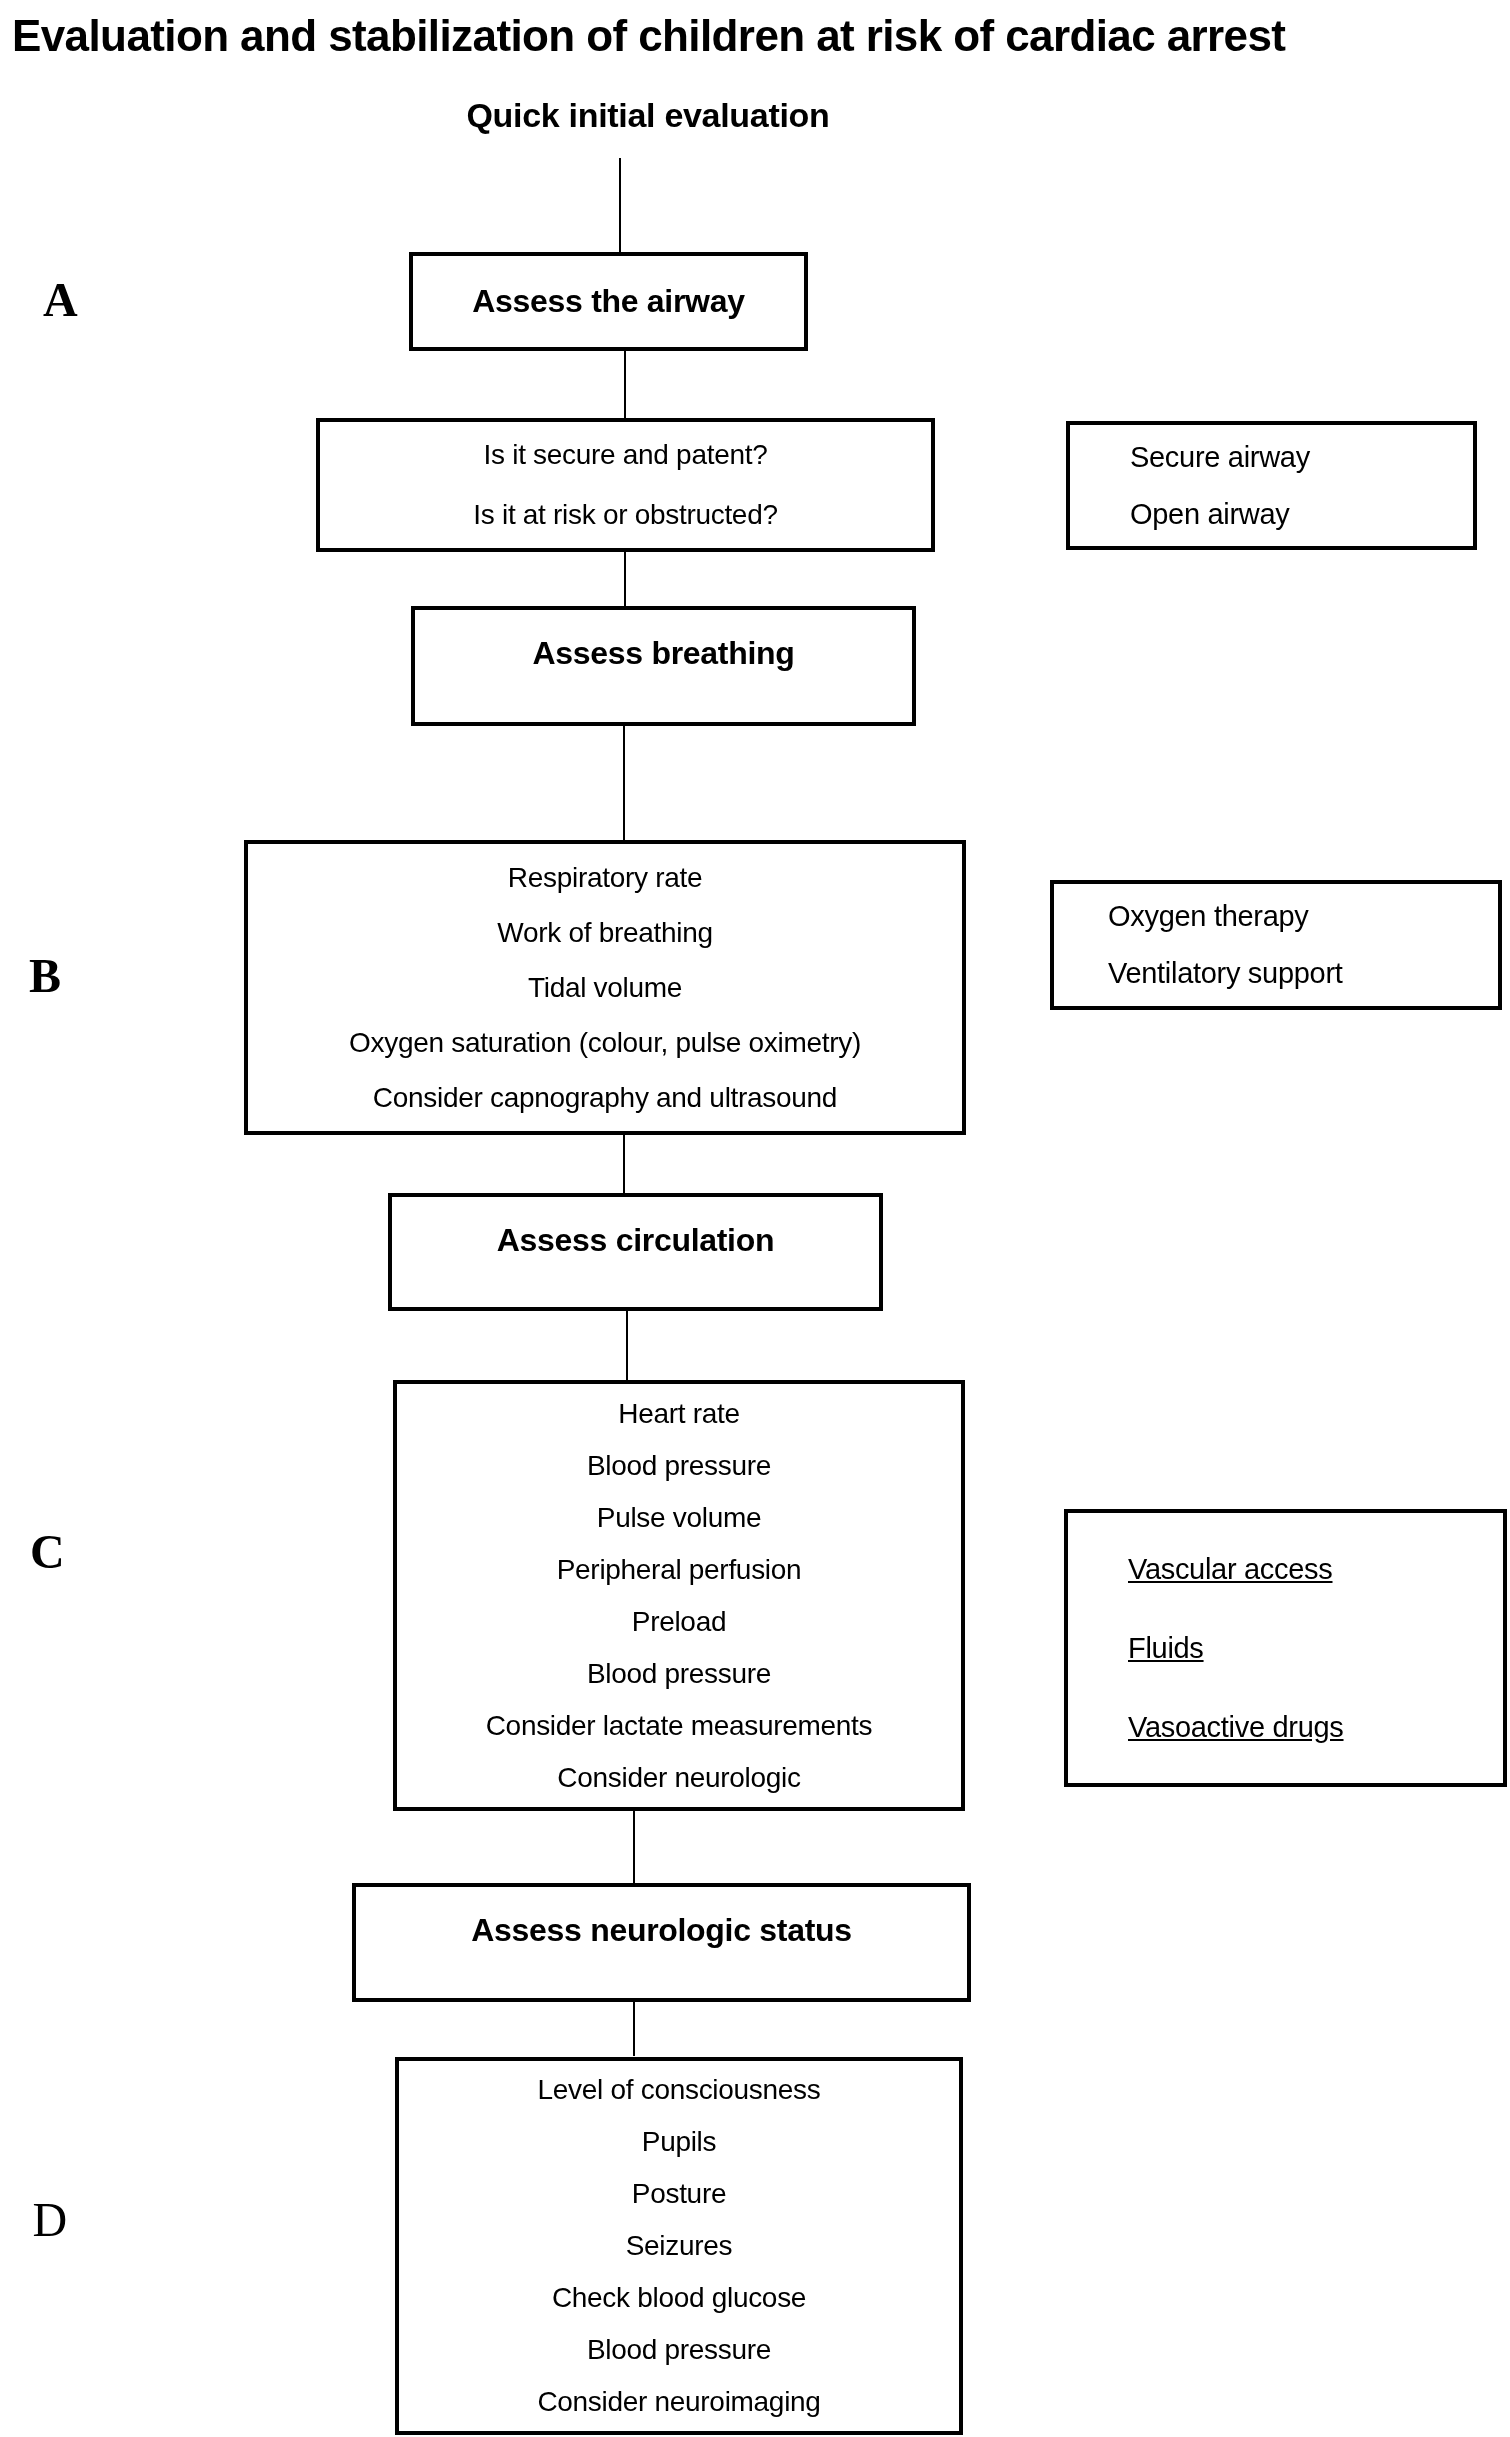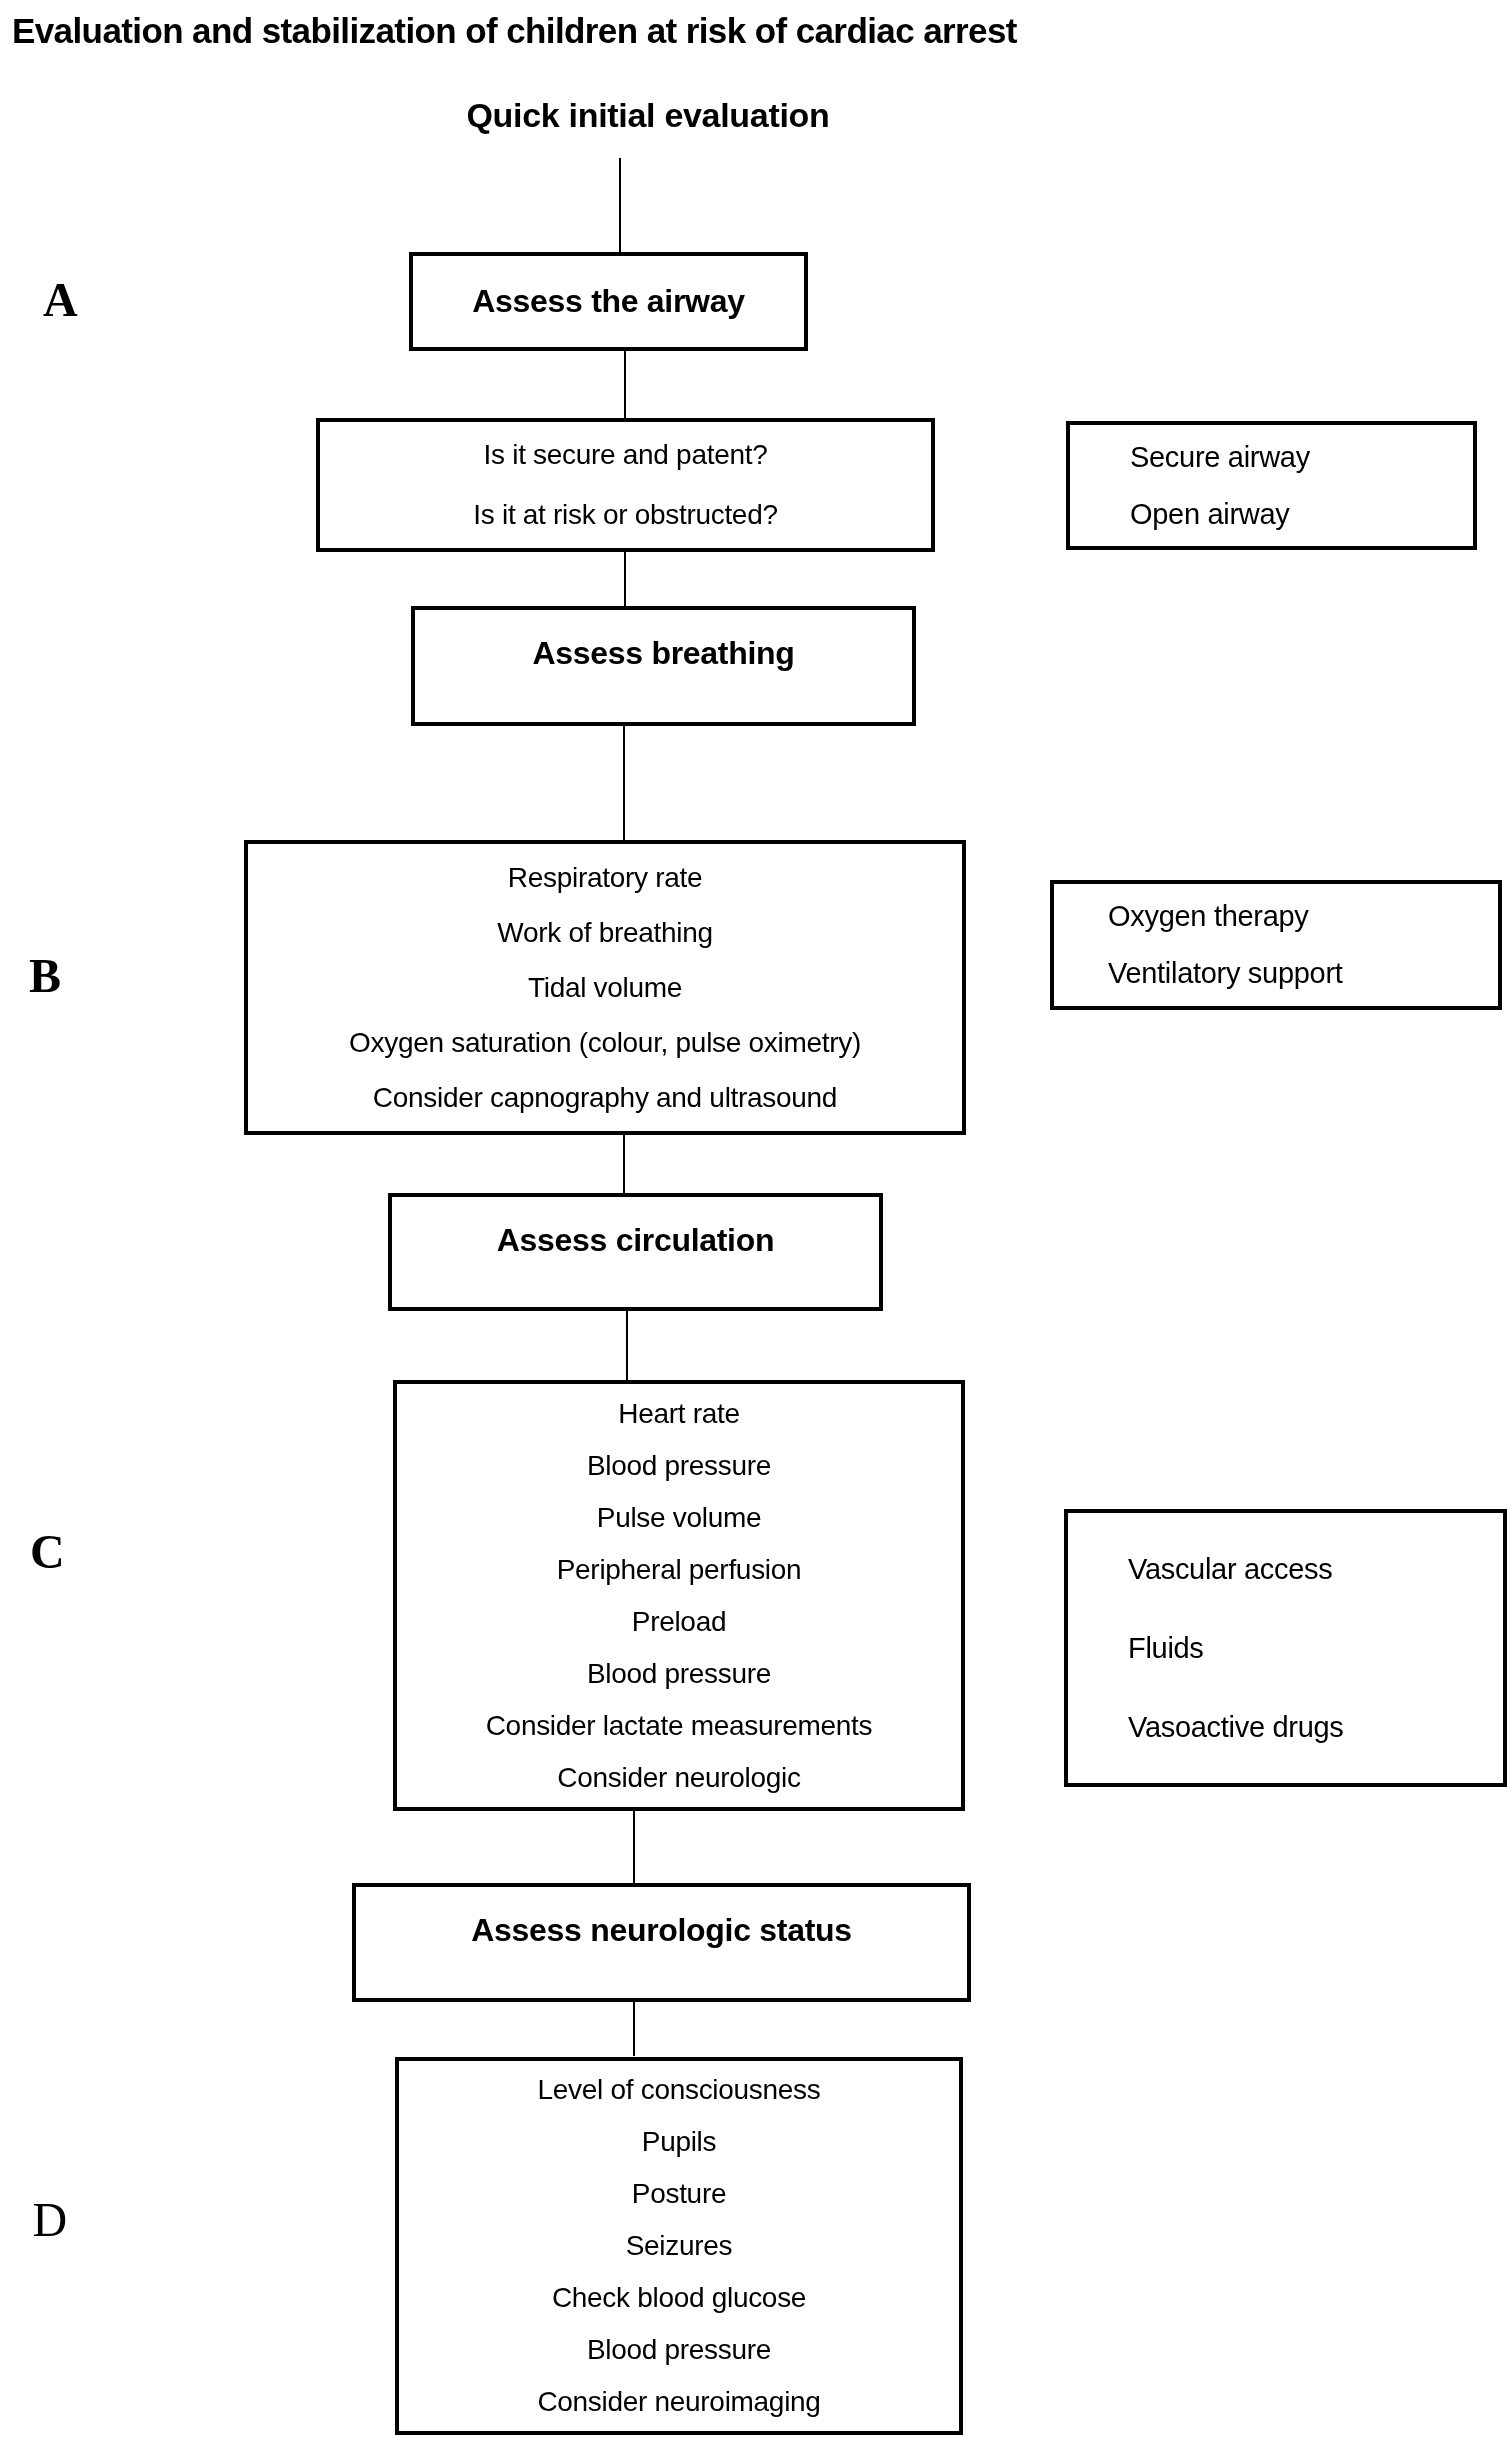--- a/index.html
+++ b/index.html
@@ -2,21 +2,21 @@
 <html style="font-size:9.6px"><head>
 <meta charset="utf-8">
 <style>
   html,body{margin:0;padding:0;background:#ffffff;}
   .canvas{
     position:relative;width:1510px;height:2438px;background:#ffffff;
     font-family:"Liberation Sans",sans-serif;color:#000000;overflow:hidden;
   }
   .page-title{
     position:absolute;left:12px;top:10.8px;width:1385px;
-    font-size:35px;font-weight:bold;letter-spacing:-0.6px;
+    font-size:44px;font-weight:bold;letter-spacing:-0.6px;
   }
   .flow-heading{
     position:absolute;left:347px;top:96px;width:602px;text-align:center;
     font-size:34px;font-weight:bold;letter-spacing:-0.3px;
   }
   .box{
     position:absolute;box-sizing:border-box;border:4.2px solid #000000;background:#ffffff;
     display:flex;flex-direction:column;justify-content:center;
   }
   .hdr{font-weight:bold;font-size:32px;text-align:center;letter-spacing:-0.3px;}
@@ -98,21 +98,21 @@
     <div class="ln">Heart rate</div>
     <div class="ln">Blood pressure</div>
     <div class="ln">Pulse volume</div>
     <div class="ln">Peripheral perfusion</div>
     <div class="ln">Preload</div>
     <div class="ln">Blood pressure</div>
     <div class="ln">Consider lactate measurements</div>
     <div class="ln">Consider neurologic</div>
   </div>
 
-  <div class="box actions actions-wide pad-l-100" style="left:1064px;top:1509px;width:443px;height:278px;">
+  <div class="box actions actions-wide pad-l-100" style="left:1064px;top:1509px;width:443px;height:278px;text-decoration:underline;">
     <div class="ln">Vascular access</div>
     <div class="ln">Fluids</div>
     <div class="ln">Vasoactive drugs</div>
   </div>
 
   <div class="box hdr hdr-high" style="left:352px;top:1883px;width:619px;height:119px;">
     <div>Assess neurologic status</div>
   </div>
 
   <div class="box checks checks-tight" style="left:395px;top:2057px;width:568px;height:378px;">

